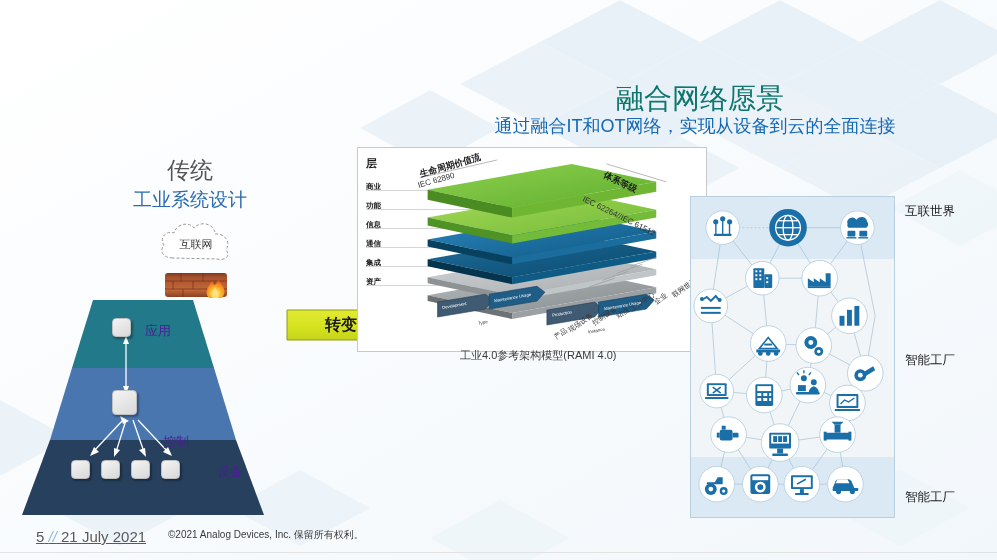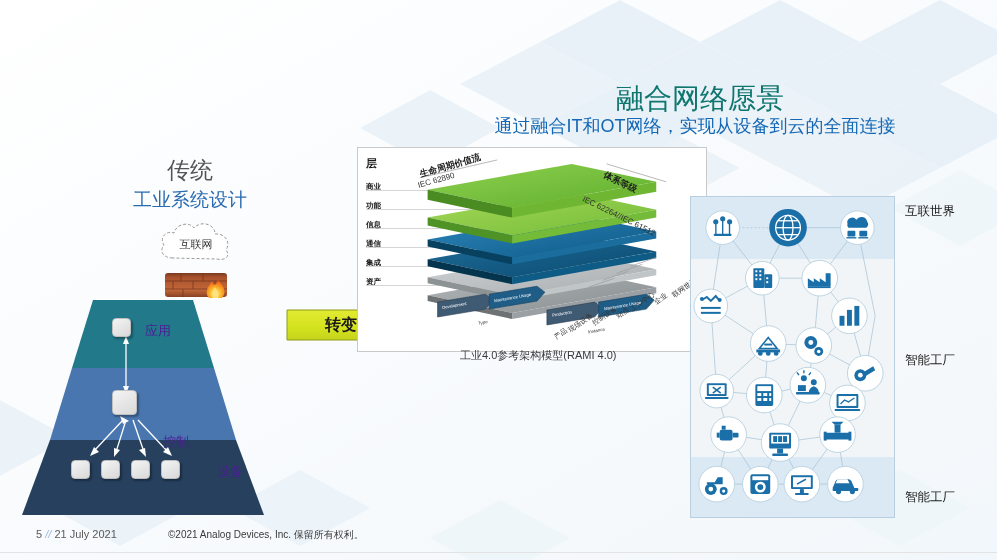--- a/index.html
+++ b/index.html
@@ -90,21 +90,21 @@
 
   
   .netpanel { position:absolute; left:690px; top:196px; width:205px; height:322px;
               background:#fafcfd; border:1px solid #b9cfe0; }
   .net-band { position:absolute; left:0; width:100%; background:#dbe9f4; }
   .net-mid { position:absolute; left:0; width:100%; background:#f2f5f7; }
   .net-label { position:absolute; left:905px; font-size:12.5px; color:#1a1a1a; }
   .netsvg { position:absolute; inset:0; }
 
   
-  .footer-left { position:absolute; left:36px; top:528px; font-size:11px; color:#5a5a5a; }
+  .footer-left { position:absolute; left:36px; top:528px; font-size:15px; color:#5a5a5a;text-decoration:underline; }
   .footer-left .slash { color:#9ab7d8; font-style:italic; }
   .footer-center { position:absolute; left:168px; top:528px; font-size:10px; color:#3a3a3a; }
   .footer-rule { position:absolute; left:0; right:0; top:552px; height:1px; background:#e3e3e3; }
 </style>
 </head>
 <body>
 
 <div class="slide">
 
   <div class="bg-poly">

